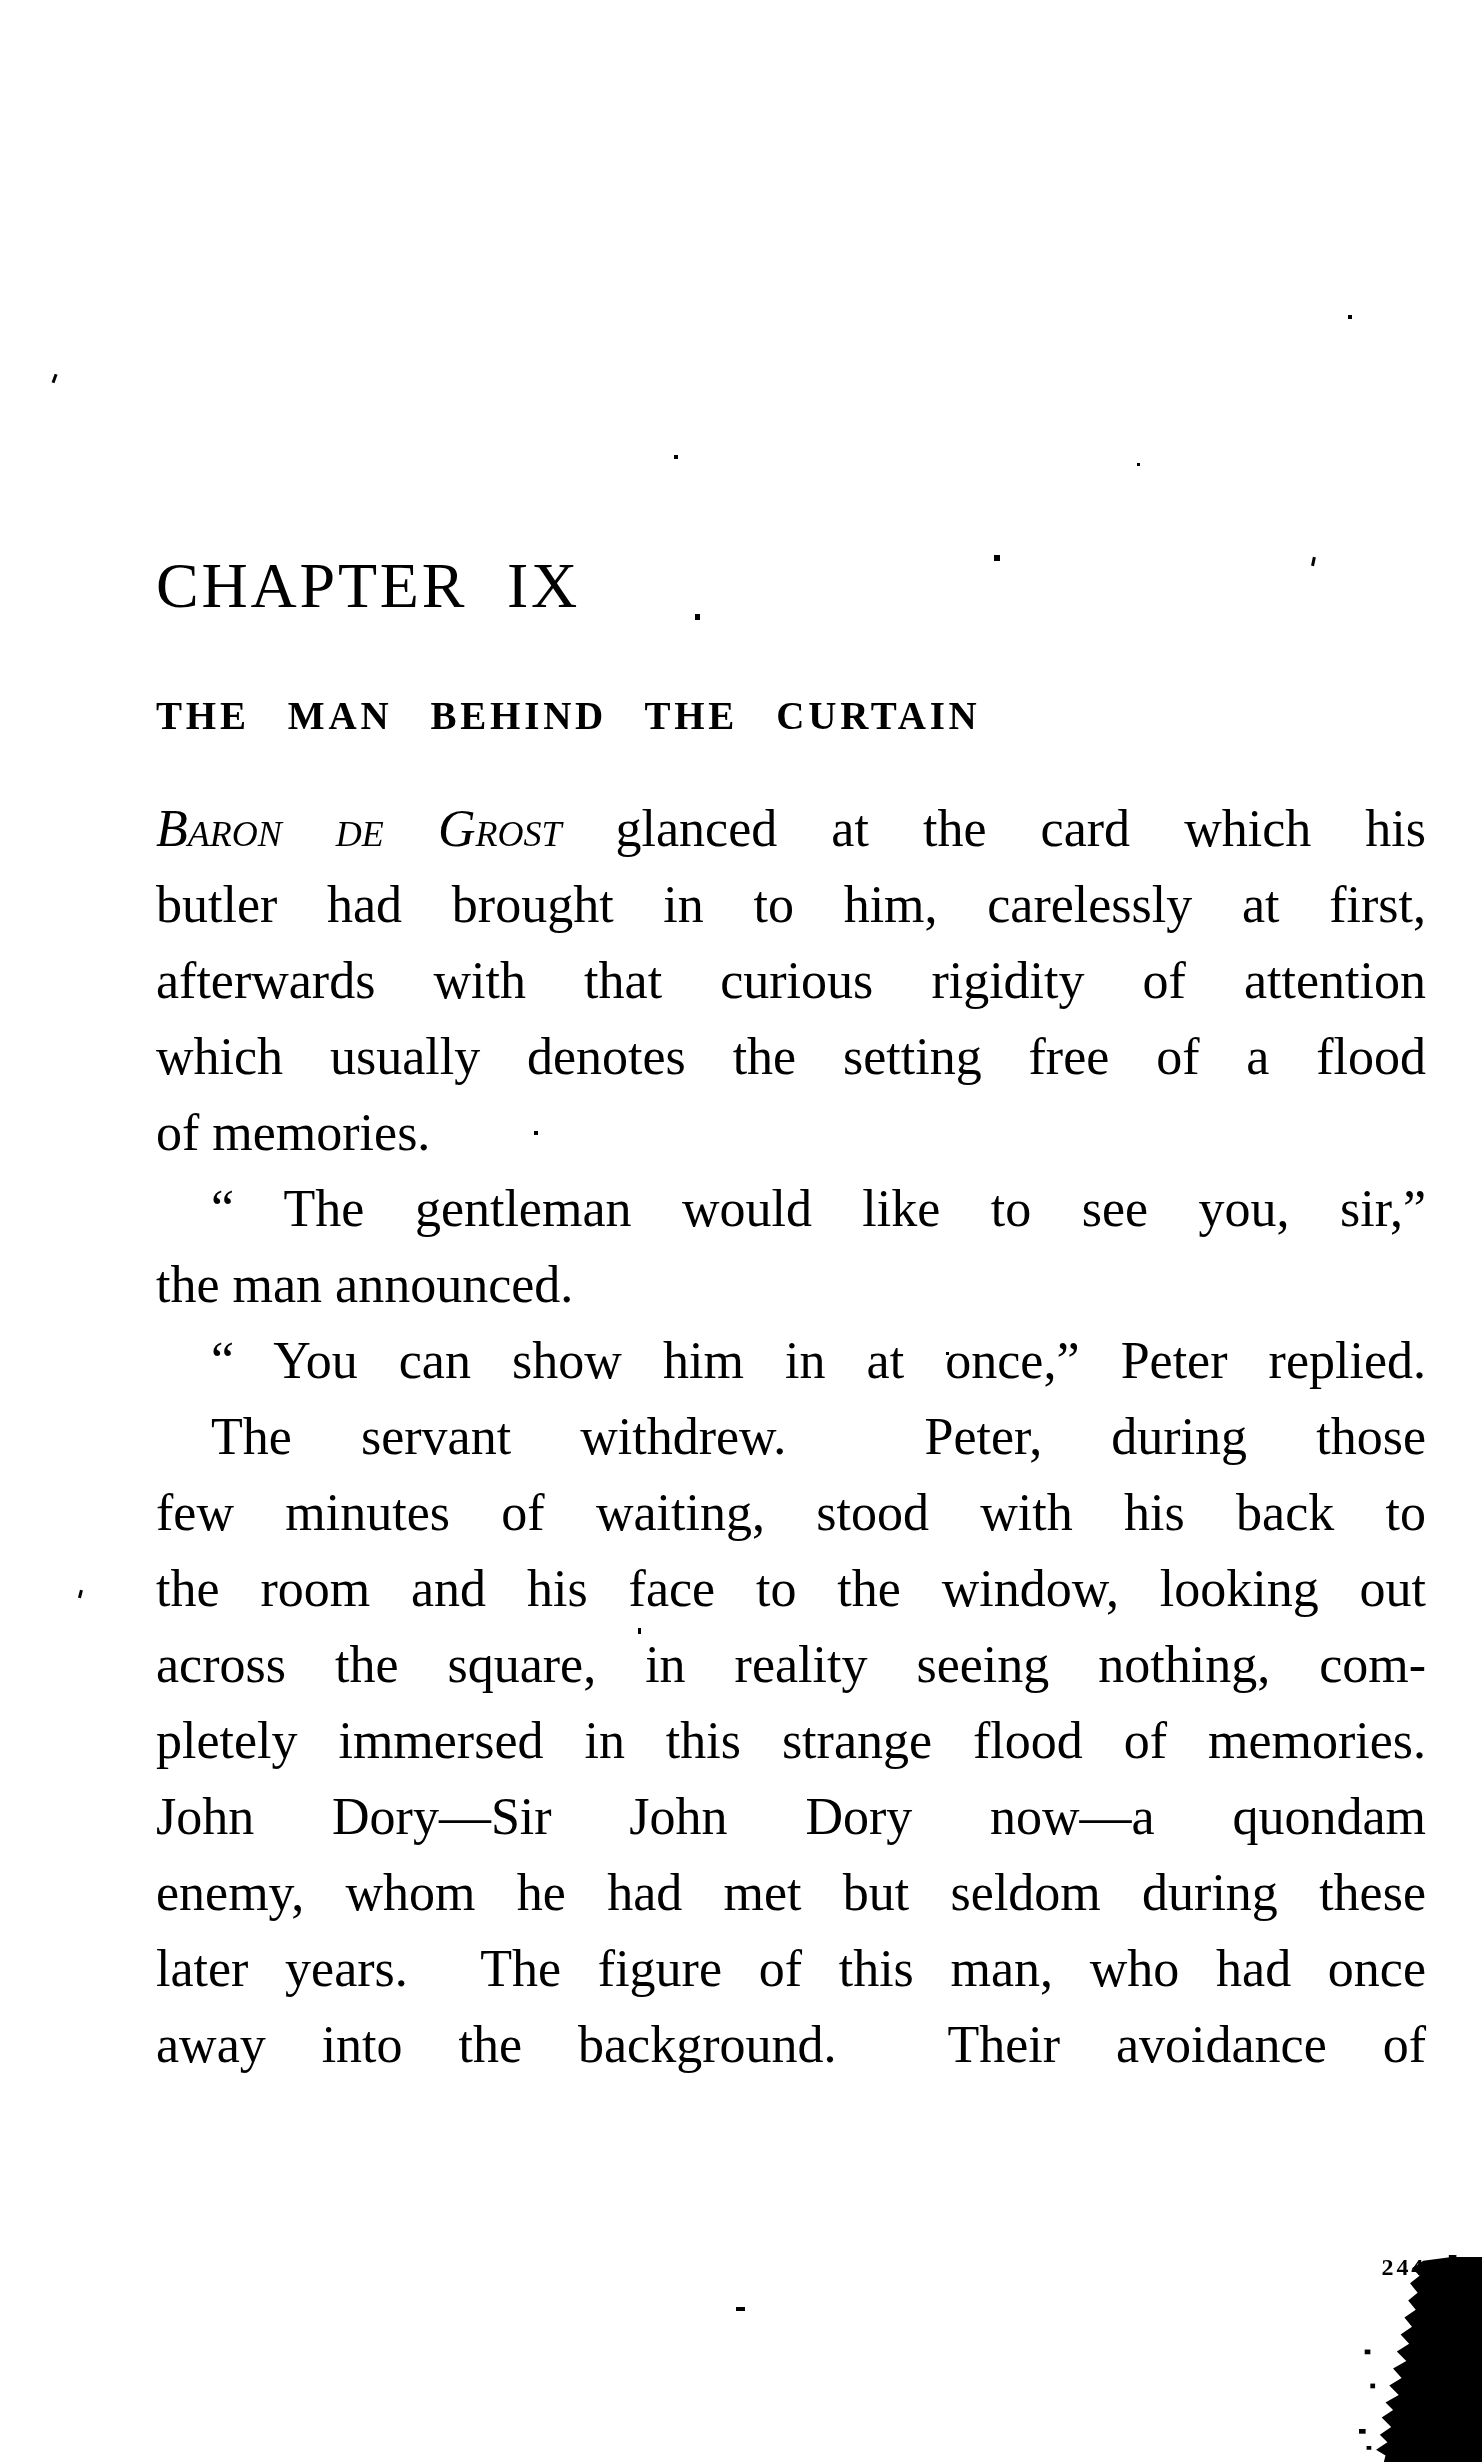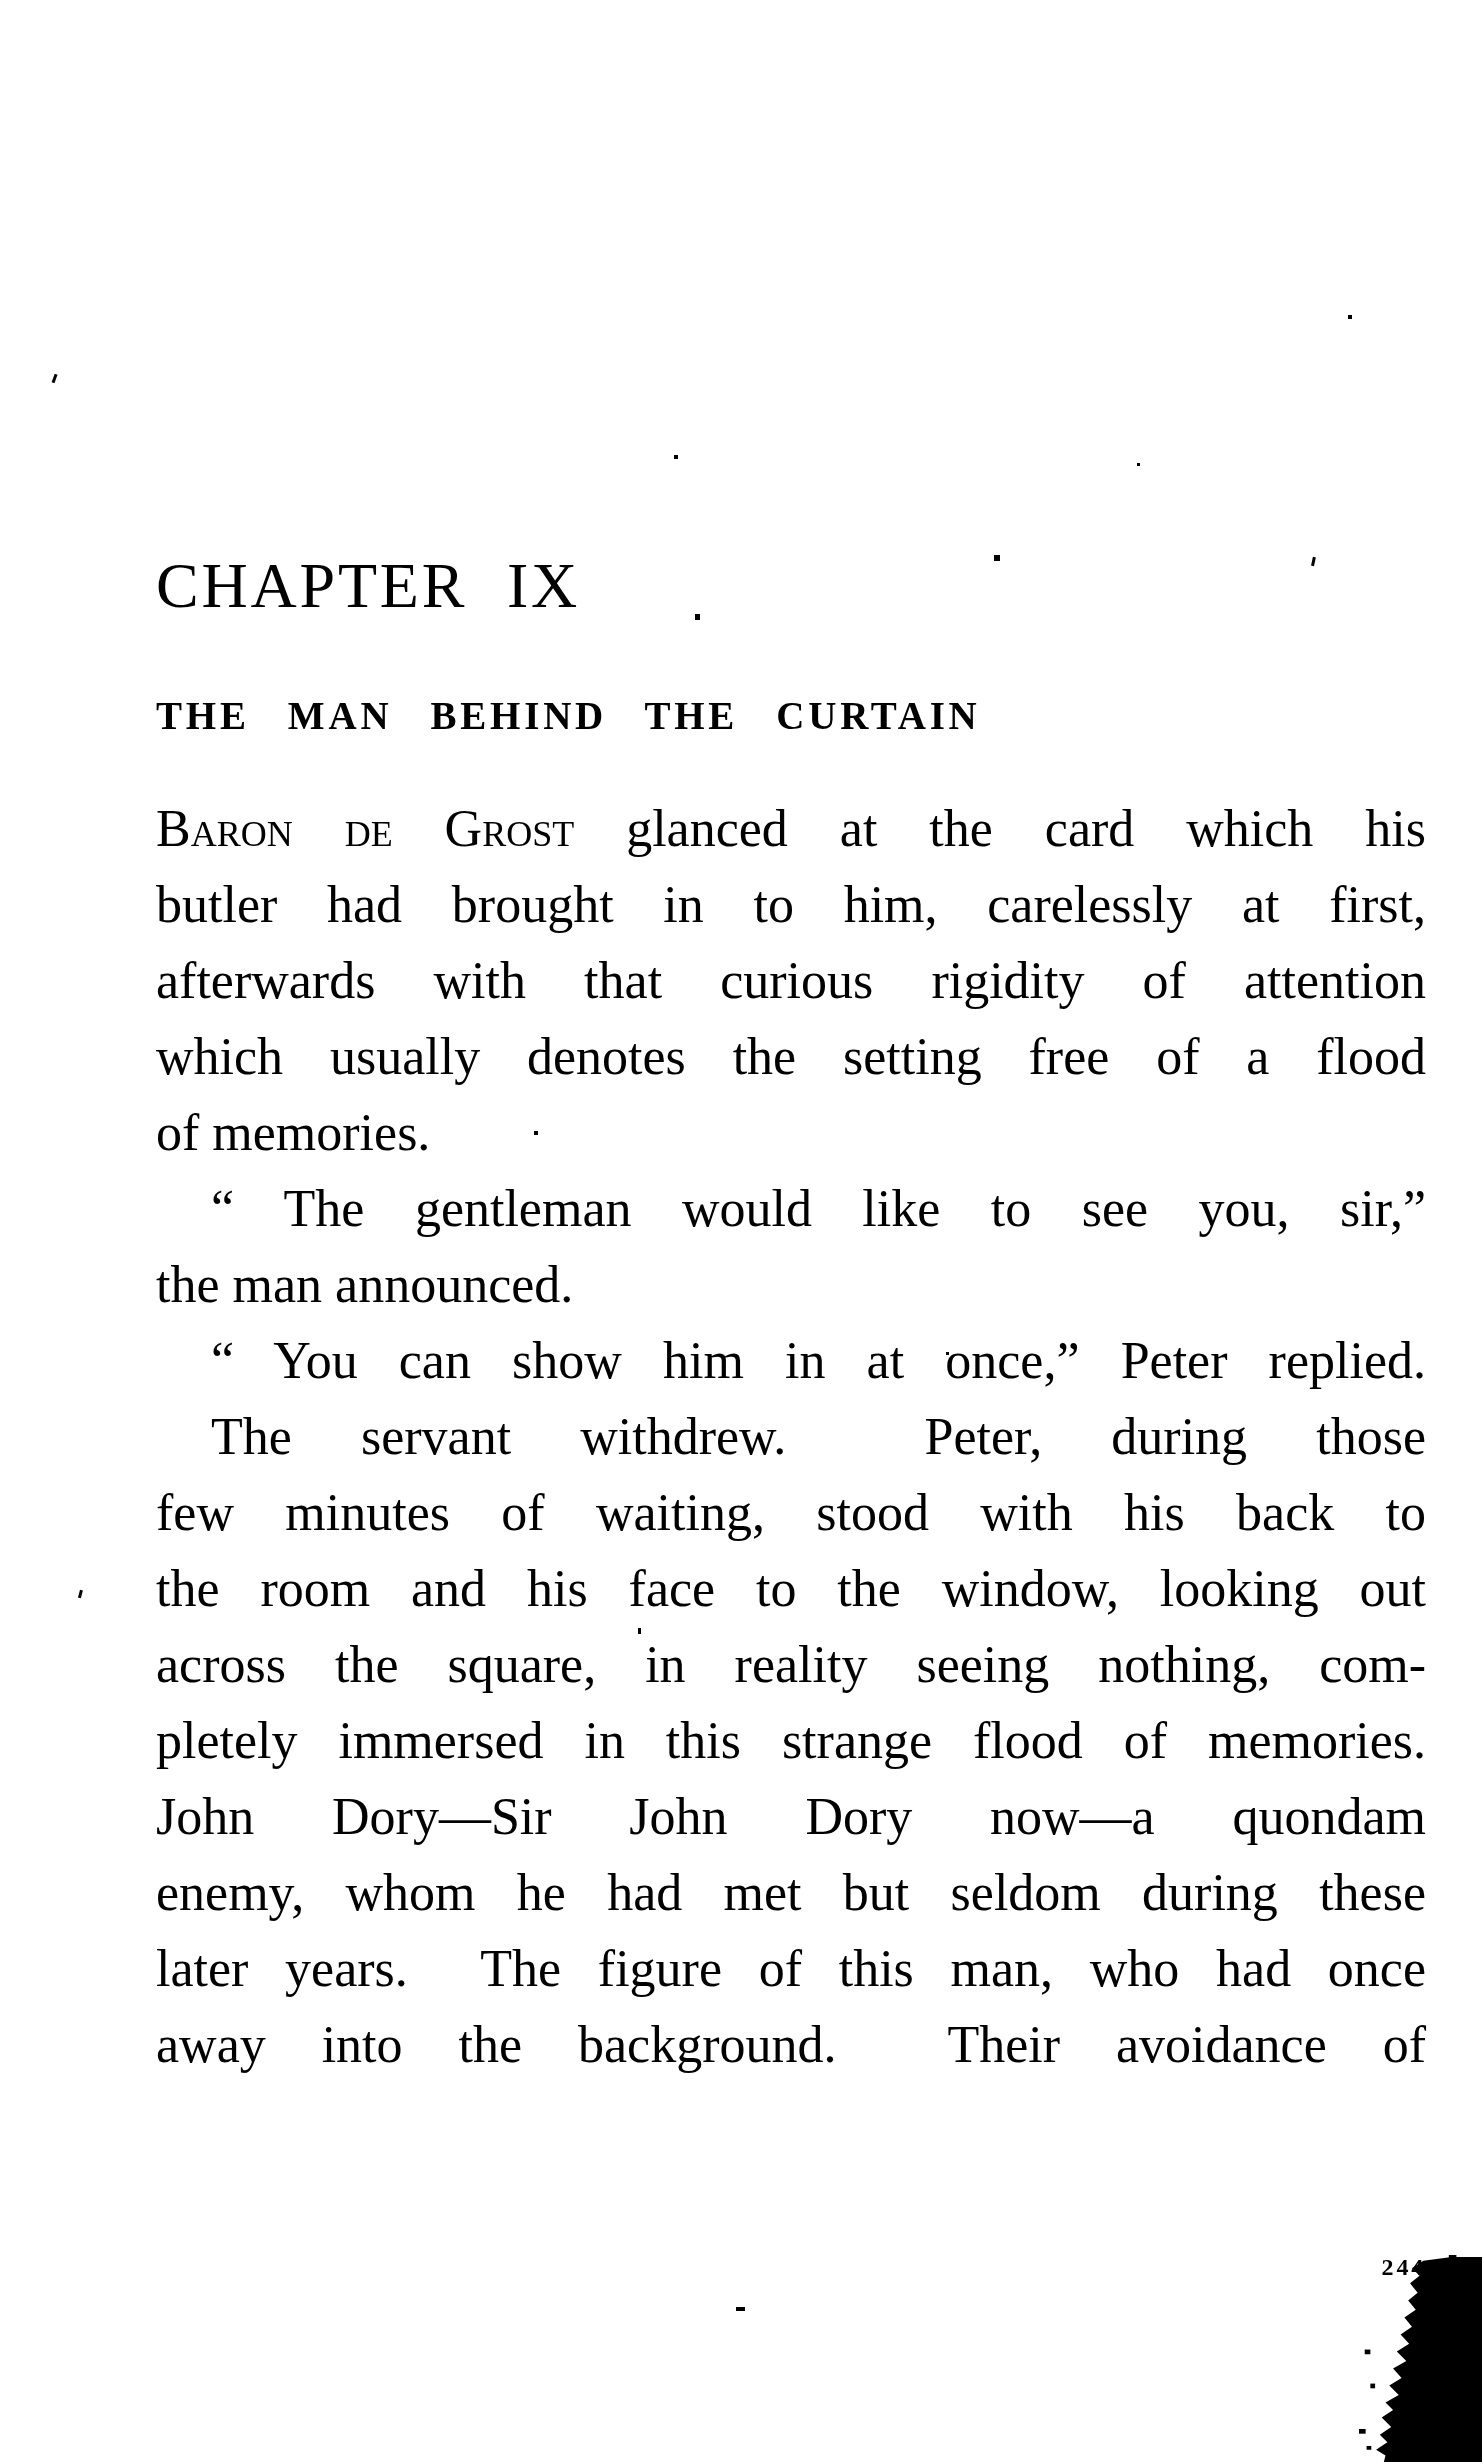--- a/index.html
+++ b/index.html
@@ -42,21 +42,21 @@
   }
   .line {
     height: 76px;
     line-height: 76px;
   }
   .line.j {
     text-align: justify;
     text-align-last: justify;
   }
   .line.ind { text-indent: 55px; }
-  .sc { font-variant: small-caps; }
+  .sc { font-variant: small-caps; font-style: italic; }
   .page-number {
     position: absolute;
     left: 156px; width: 1270px; top: 2244px;
     line-height: 47px;
     font-size: 24px;
     font-weight: bold;
     letter-spacing: 2.8px;
     text-align: right;
   }
   .speck {

